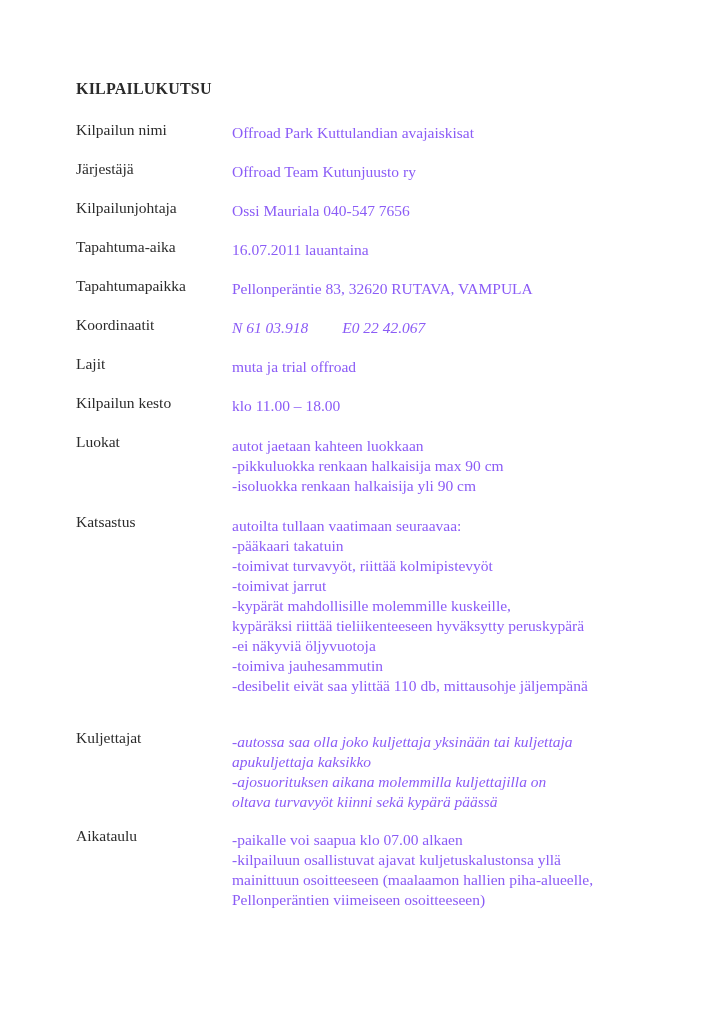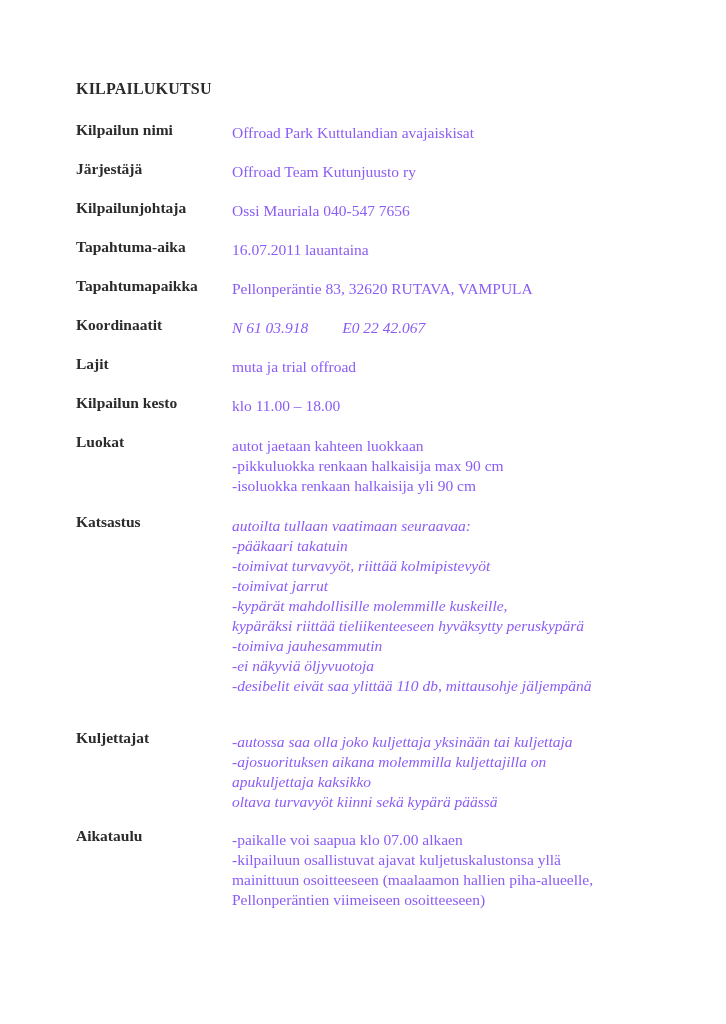--- a/index.html
+++ b/index.html
@@ -12,21 +12,21 @@
       overflow: hidden;
     }
     .page { position: absolute; left: 0; top: 0; width: 726px; height: 772px; }
     .doc-title {
       position: absolute; left: 76px; top: 80px;
       font-weight: bold; font-size: 16px; letter-spacing: 0.2px; color: #2b2b2b;
     }
     .row { position: absolute; left: 0; width: 726px; }
     .label {
       position: absolute; left: 76px; top: 0;
-      font-weight: bold; font-size: 15.5px; color: #2b2b2b;
+      font-weight: normal; font-size: 15.5px; color: #2b2b2b;
       white-space: nowrap;
     }
     .value {
       position: absolute; left: 232px; top: 0;
       font-size: 15.5px; color: #8b5cf6;
       white-space: nowrap;
     }
     .value .line { display: block; line-height: 20px; height: 20px; }
     .coord-gap { display: inline-block; width: 34px; }
   </style>
@@ -96,39 +96,39 @@
     <div class="label">Luokat</div>
     <div class="value" style="top:3px;">
       <span class="line">autot jaetaan kahteen luokkaan</span>
       <span class="line">-pikkuluokka renkaan halkaisija max 90 cm</span>
       <span class="line">-isoluokka renkaan halkaisija yli 90 cm</span>
     </div>
   </div>
 
   <div class="row" style="top:513px;">
     <div class="label">Katsastus</div>
-    <div class="value" style="top:3px;font-style:italic;">
+    <div class="value" style="top:3px;">
       <span class="line">autoilta tullaan vaatimaan seuraavaa:</span>
       <span class="line">-pääkaari takatuin</span>
       <span class="line">-toimivat turvavyöt, riittää kolmipistevyöt</span>
       <span class="line">-toimivat jarrut</span>
       <span class="line">-kypärät mahdollisille molemmille kuskeille,</span>
       <span class="line">kypäräksi riittää tieliikenteeseen hyväksytty peruskypärä</span>
+      <span class="line">-ei näkyviä öljyvuotoja</span>
       <span class="line">-toimiva jauhesammutin</span>
-      <span class="line">-ei näkyviä öljyvuotoja</span>
       <span class="line">-desibelit eivät saa ylittää 110 db, mittausohje jäljempänä</span>
     </div>
   </div>
 
   <div class="row" style="top:729px;">
     <div class="label">Kuljettajat</div>
     <div class="value" style="top:3px;font-style:italic;">
       <span class="line">-autossa saa olla joko kuljettaja yksinään tai kuljettaja</span>
+      <span class="line">apukuljettaja kaksikko</span>
       <span class="line">-ajosuorituksen aikana molemmilla kuljettajilla on</span>
-      <span class="line">apukuljettaja kaksikko</span>
       <span class="line">oltava turvavyöt kiinni sekä kypärä päässä</span>
     </div>
   </div>
 
   <div class="row" style="top:827px;">
     <div class="label">Aikataulu</div>
     <div class="value" style="top:3px;">
       <span class="line">-paikalle voi saapua klo 07.00 alkaen</span>
       <span class="line">-kilpailuun osallistuvat ajavat kuljetuskalustonsa yllä</span>
       <span class="line">mainittuun osoitteeseen (maalaamon hallien piha-alueelle,</span>

